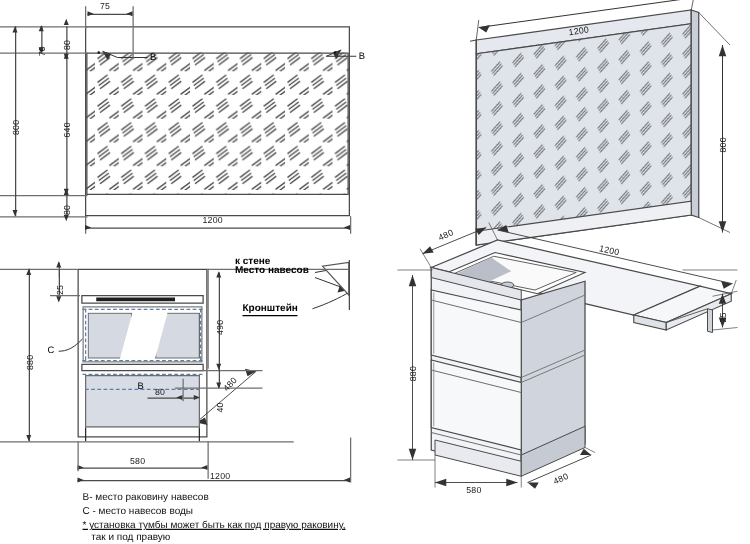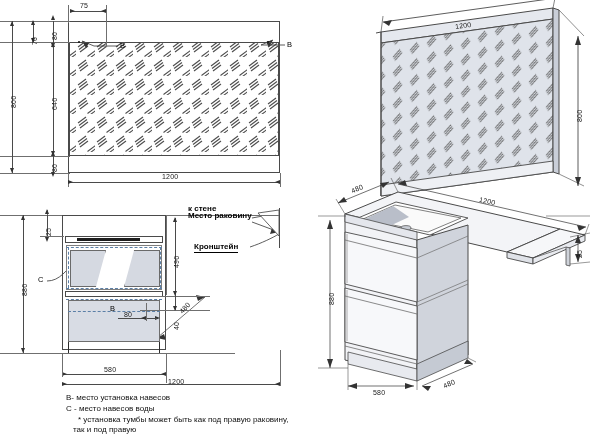--- a/index.html
+++ b/index.html
@@ -342,34 +342,34 @@
     <div class="ln v thin" style="left:62px;top:353px;height:24px;"></div>
     <div class="ln v thin" style="left:166px;top:353px;height:30px;"></div>
     <div class="dim" style="left:104px;top:366px;">580</div>
 
     <div class="ln h" style="left:62px;top:384px;width:218px;"></div>
     <div class="arw arw-r" style="left:62px;top:381.5px;"></div>
     <div class="arw arw-l" style="left:275px;top:381.5px;"></div>
     <div class="ln v thin" style="left:280px;top:350px;height:36px;"></div>
     <div class="dim" style="left:168px;top:378px;">1200</div>
 
-    <div class="lblb" style="left:188px;top:211px;">Место раковину</div>
+    <div class="lblb" style="left:188px;top:211px;">Место навесов</div>
     <div class="lblb" style="left:188px;top:204px;">к стене</div>
     <div class="lblb" style="left:194px;top:242px;border-bottom:1px solid #000;padding-bottom:1px;">Кронштейн</div>
   </div>
 
   <div>
     <div class="dim" style="left:350px;top:188px;transform:rotate(-24deg);transform-origin:left top;">480</div>
     <div class="dim" style="left:480px;top:196px;transform:rotate(12deg);transform-origin:left top;">1200</div>
     <div class="dim dimv" style="left:328px;top:305px;">880</div>
     <div class="dim" style="left:373px;top:389px;">580</div>
     <div class="dim" style="left:442px;top:383px;transform:rotate(-24deg);transform-origin:left top;">480</div>
     <div class="dim dimv" style="left:576px;top:258px;">25</div>
   </div>
 
   <div>
-    <div class="legend" style="left:66px;top:393px;">B- место установка навесов</div>
+    <div class="legend" style="left:66px;top:393px;">B- место раковину навесов</div>
     <div class="legend" style="left:66px;top:404px;">C - место навесов воды</div>
-    <div class="legend" style="left:78px;top:415px;">* установка тумбы может быть как под правую раковину,</div>
+    <div class="legend" style="left:66px;top:415px;text-decoration:underline;">* установка тумбы может быть как под правую раковину,</div>
     <div class="legend" style="left:73px;top:425px;">так и под правую</div>
   </div>
 
 </div>
 
 </body></html>

